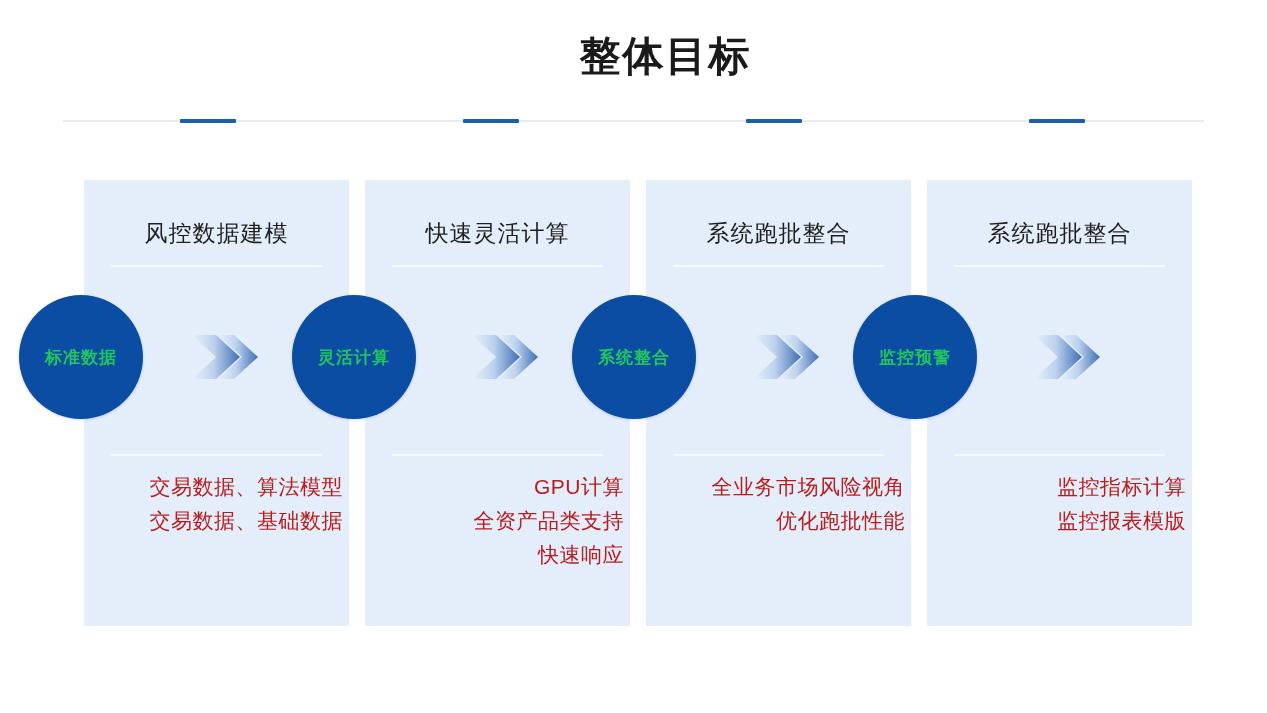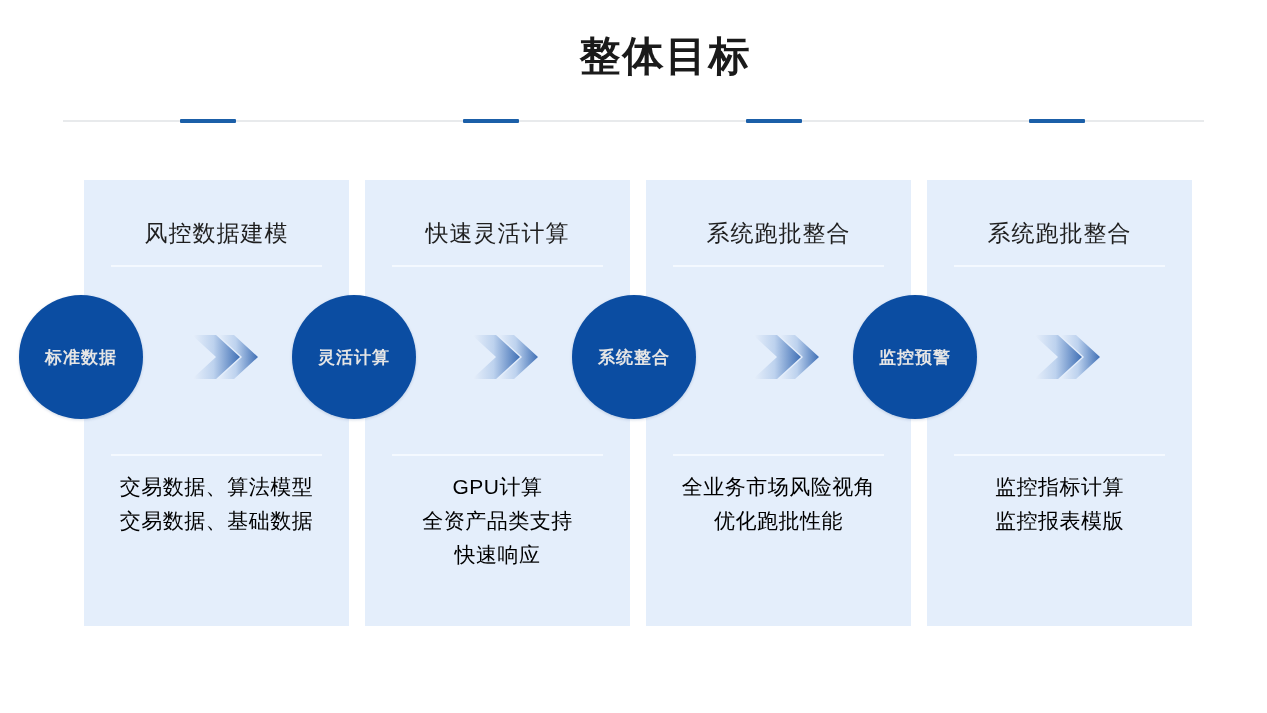--- a/index.html
+++ b/index.html
@@ -103,42 +103,43 @@
   }
   .card-body {
     position: absolute;
     top: 290px;
     left: 6px;
     width: 253px;
     text-align: center;
   }
   .card-body-line {
     font-size: 21px;
-    color: #000000;
+    color: #b91c1c;
     line-height: 34px;
     letter-spacing: 0.5px;
     white-space: nowrap;
+    text-align: right;
   }
 
   
   .flow {
     position: absolute;
     top: 295px;
     left: 0;
     width: 1267px;
     height: 125px;
   }
   .node {
     position: absolute;
     top: 0;
     width: 124px;
     height: 124px;
     border-radius: 50%;
     background: #0b4da2;
-    color: #e5e5e5;
+    color: #22c55e;
     display: flex;
     align-items: center;
     justify-content: center;
     font-size: 17px;
     font-weight: 700;
     letter-spacing: 1px;
     white-space: nowrap;
     box-shadow: 0 1px 3px rgba(10,50,110,0.18);
   }
   .node.n1 { left: 19px; }

